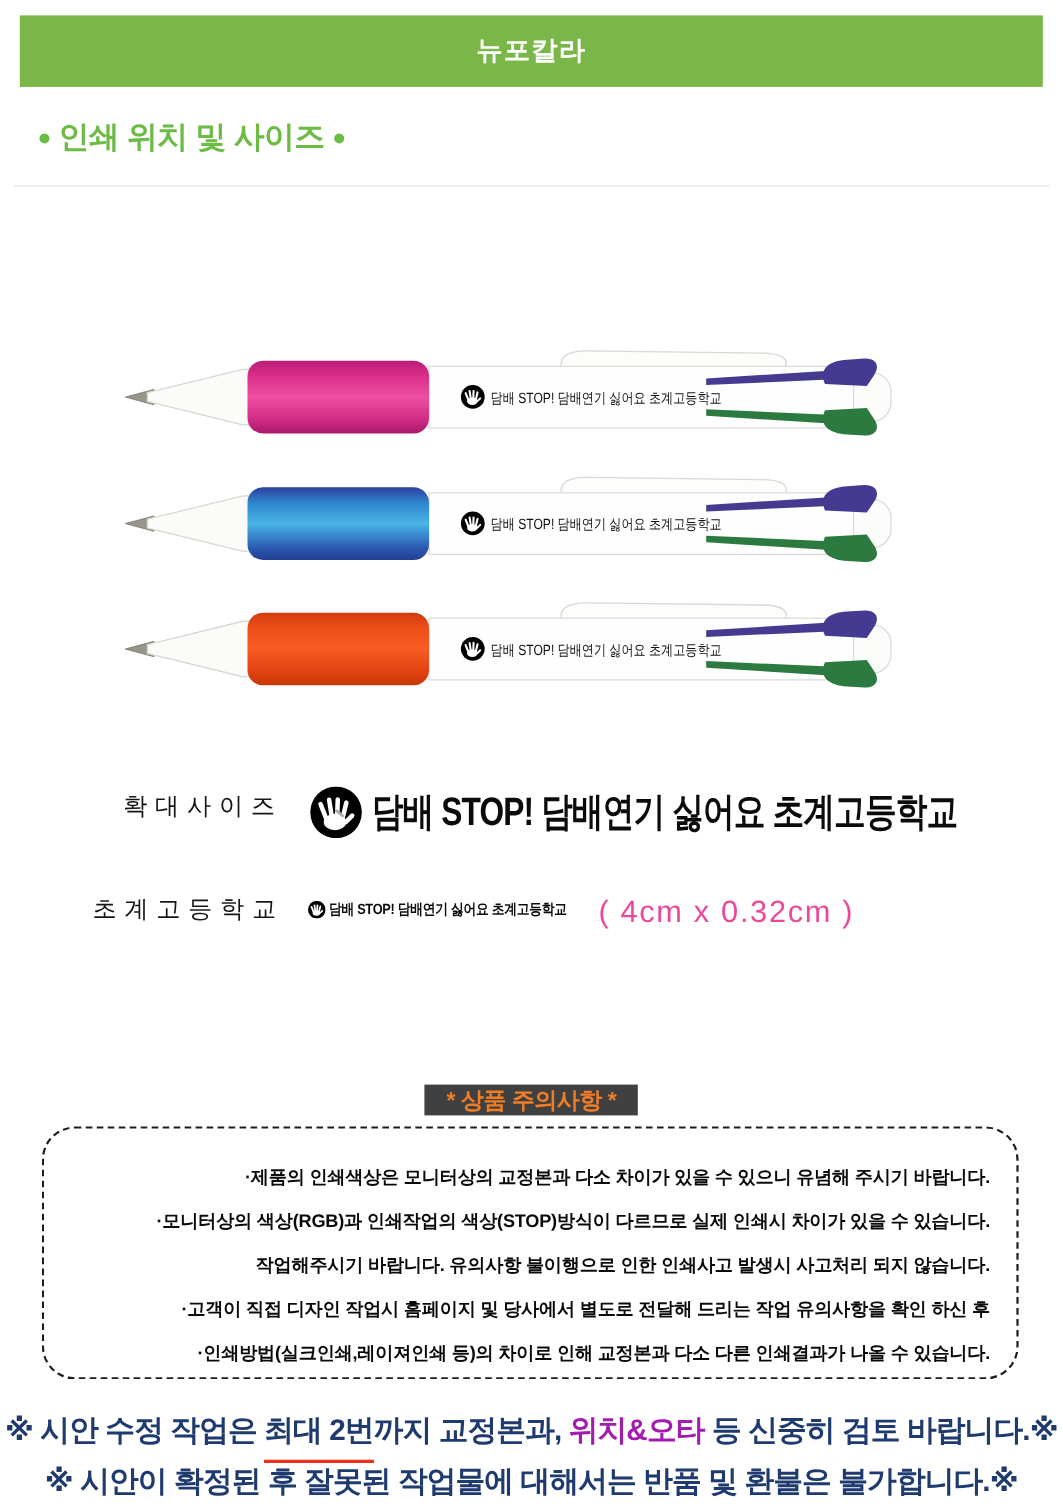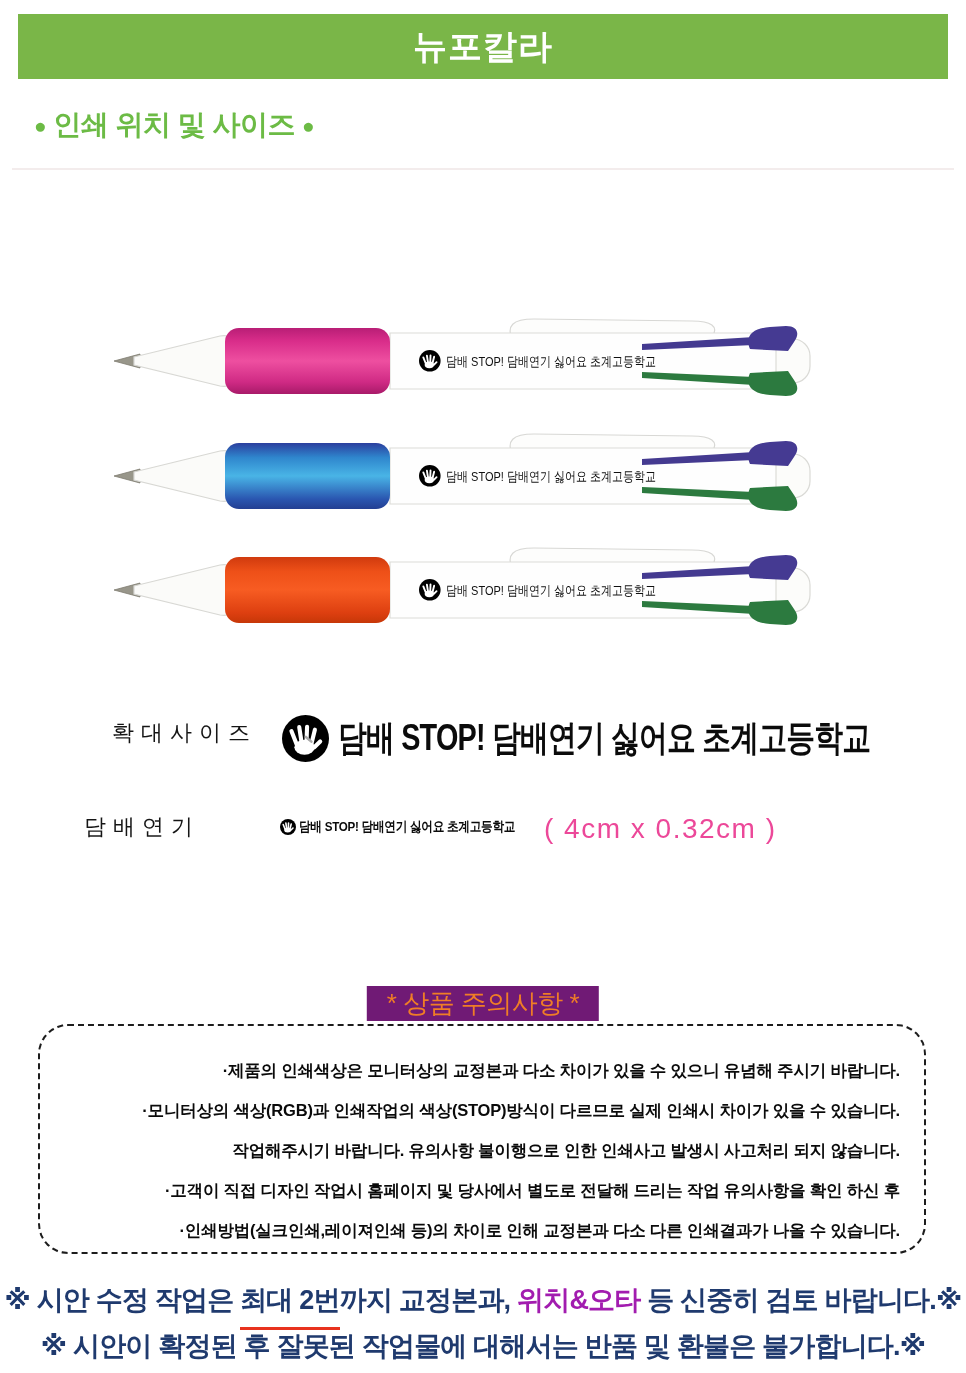--- a/index.html
+++ b/index.html
@@ -2,21 +2,21 @@
 <html><head>
 <meta charset="utf-8">
 <style>
   html,body{margin:0;padding:0;background:#fff;}
   #canvas{position:relative;width:966px;height:1373px;background:#fff;overflow:hidden;
           font-family:"Liberation Sans","DejaVu Sans",sans-serif;}
 
   
   .banner{position:absolute;left:18px;top:14px;width:930px;height:65px;background:#7ab648;}
   .banner-title{width:100%;height:65px;line-height:65px;text-align:center;color:#fff;
-                font-size:34px;font-weight:800;letter-spacing:1px;}
+                font-size:24px;font-weight:800;letter-spacing:1px;}
 
   
   .section-heading{position:absolute;left:34px;top:106px;display:flex;align-items:center;gap:7px;
                    color:#6cbb45;font-size:28px;font-weight:800;letter-spacing:-0.5px;}
   .section-heading .dot{font-size:21px;line-height:1;}
 
   .divider{position:absolute;left:12px;right:12px;top:168px;height:2px;background:#f3ecec;}
 
   
   .pen{position:absolute;left:112px;width:700px;height:96px;}
@@ -30,22 +30,22 @@
   .actual-label{left:84px;top:812px;}
   .enlarged-logo{position:absolute;left:282px;top:715px;}
   .enlarged-text{position:absolute;left:338px;top:714px;font-size:36px;font-weight:800;color:#0b0b0b;
                  white-space:nowrap;transform:scaleX(0.80);transform-origin:left center;letter-spacing:-1px;}
   .actual-logo{position:absolute;left:280px;top:819px;}
   .actual-text{position:absolute;left:299px;top:818px;font-size:13.5px;font-weight:700;color:#0b0b0b;
                white-space:nowrap;transform:scaleX(0.86);transform-origin:left center;letter-spacing:-0.3px;}
   .dim-text{position:absolute;left:544px;top:813px;font-size:28px;color:#ec4899;letter-spacing:1.5px;white-space:nowrap;}
 
   
-  .notice-title{position:absolute;left:50%;top:986px;transform:translateX(-50%);background:#701a75;
-                padding:0 20px;color:#ef7d26;font-size:26px;font-weight:400;letter-spacing:-0.5px;
+  .notice-title{position:absolute;left:50%;top:986px;transform:translateX(-50%);background:#404040;
+                padding:0 20px;color:#ef7d26;font-size:21px;font-weight:700;letter-spacing:-0.5px;
                 white-space:nowrap;z-index:2;}
   .notice-box{position:absolute;left:38px;top:1024px;width:888px;height:230px;
               border:2px dashed #1c1c1c;border-radius:30px;z-index:1;background:#fff;
               box-sizing:border-box;padding:30px 24px 0 30px;}
   .notice-line{height:40px;line-height:28px;font-size:16.5px;font-weight:600;color:#0a0a0a;
                letter-spacing:-0.2px;white-space:nowrap;text-align:right;}
   .notice-line.cont{padding-left:13px;}
 
   
   .warn{position:absolute;left:0;width:966px;text-align:center;color:#1f3a6e;
@@ -188,21 +188,21 @@
       <line x1="7.5" y1="15" x2="4.8" y2="8.2"></line>
         <line x1="10" y1="14" x2="8.8" y2="6.2"></line>
       <line x1="12.5" y1="14" x2="12.8" y2="6"></line>
         <line x1="15" y1="14.8" x2="16.8" y2="7.5"></line>
       <line x1="16.5" y1="16.5" x2="19.5" y2="13.5"></line>
     </g>
     <line x1="12.2" y1="11.2" x2="15" y2="13.6" stroke="#aaa" stroke-width="1.3" stroke-linecap="round"></line>
   </svg>
   <div class="enlarged-text">담배 STOP! 담배연기 싫어요  초계고등학교</div>
 
-  <div class="size-label actual-label">담배연기</div>
+  <div class="size-label actual-label">초계고등학교</div>
   <svg class="actual-logo" width="16" height="16" viewBox="0 0 24 24">
     <circle cx="12" cy="12" r="12" fill="#000"></circle>
     <ellipse cx="11.5" cy="16.5" rx="5.2" ry="3.8" fill="#fff"></ellipse>
     <g stroke="#fff" stroke-width="2.4" stroke-linecap="round">
       <line x1="7.5" y1="15" x2="4.8" y2="8.2"></line>
         <line x1="10" y1="14" x2="8.8" y2="6.2"></line>
       <line x1="12.5" y1="14" x2="12.8" y2="6"></line>
         <line x1="15" y1="14.8" x2="16.8" y2="7.5"></line>
       <line x1="16.5" y1="16.5" x2="19.5" y2="13.5"></line>
     </g>

